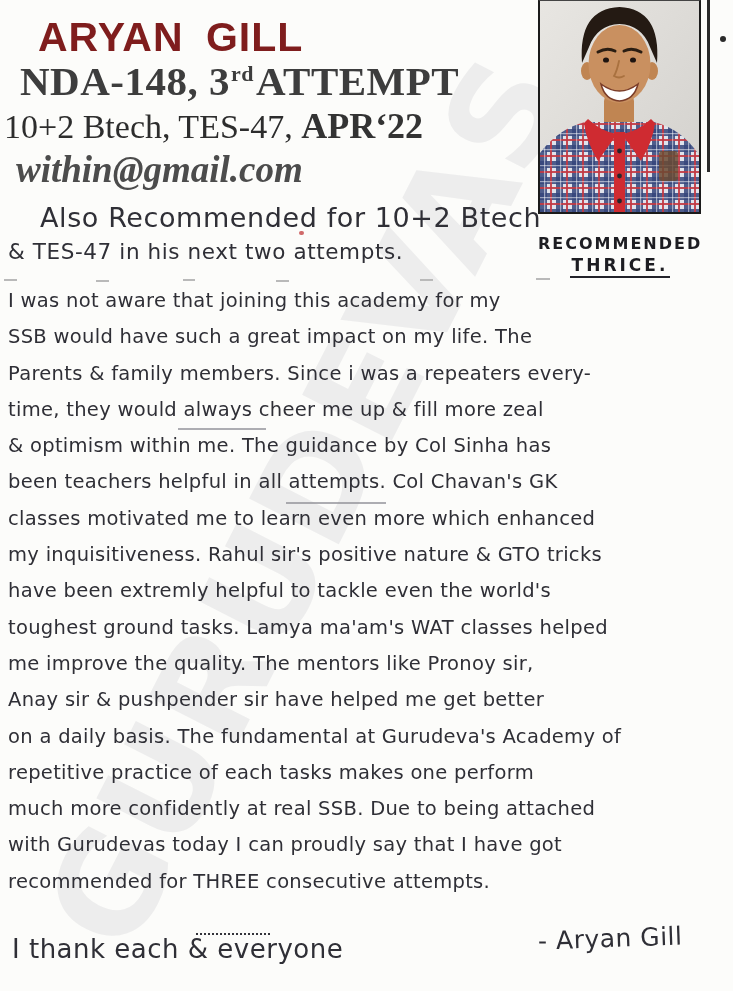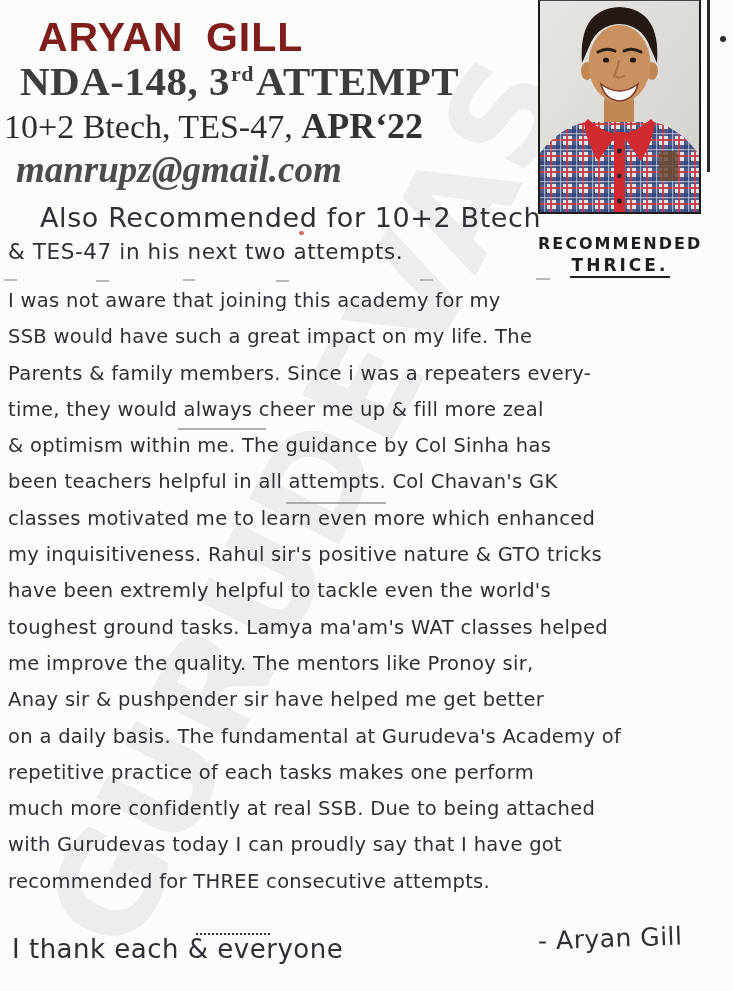--- a/index.html
+++ b/index.html
@@ -98,21 +98,21 @@
 <div class="page">
 
   <div class="watermark">GURUDEVAS</div>
 
   <div class="layer name">ARYAN GILL</div>
 
   <div class="layer examline"><span>NDA-148,  3</span><sup>rd</sup><span>ATTEMPT</span></div>
 
   <div class="layer batchline"><span>10+2 Btech, TES-47, </span><span class="b">APR‘22</span></div>
 
-  <div class="layer email">manrupz@gmail.com</div>
+  <div class="layer email">within@gmail.com</div>
 
   <div class="layer hw note1">Also Recommended for 10+2 Btech</div>
   <div class="layer hw note2">&amp; TES-47 in his next two attempts.</div>
 
   <div class="pdash" style="left:4px;top:279px;width:13px;"></div>
   <div class="pdash" style="left:96px;top:280px;width:13px;"></div>
   <div class="pdash" style="left:183px;top:279px;width:12px;"></div>
   <div class="pdash" style="left:276px;top:280px;width:13px;"></div>
   <div class="pdash" style="left:420px;top:279px;width:13px;"></div>
   <div class="pdash" style="left:536px;top:278px;width:14px;"></div>

